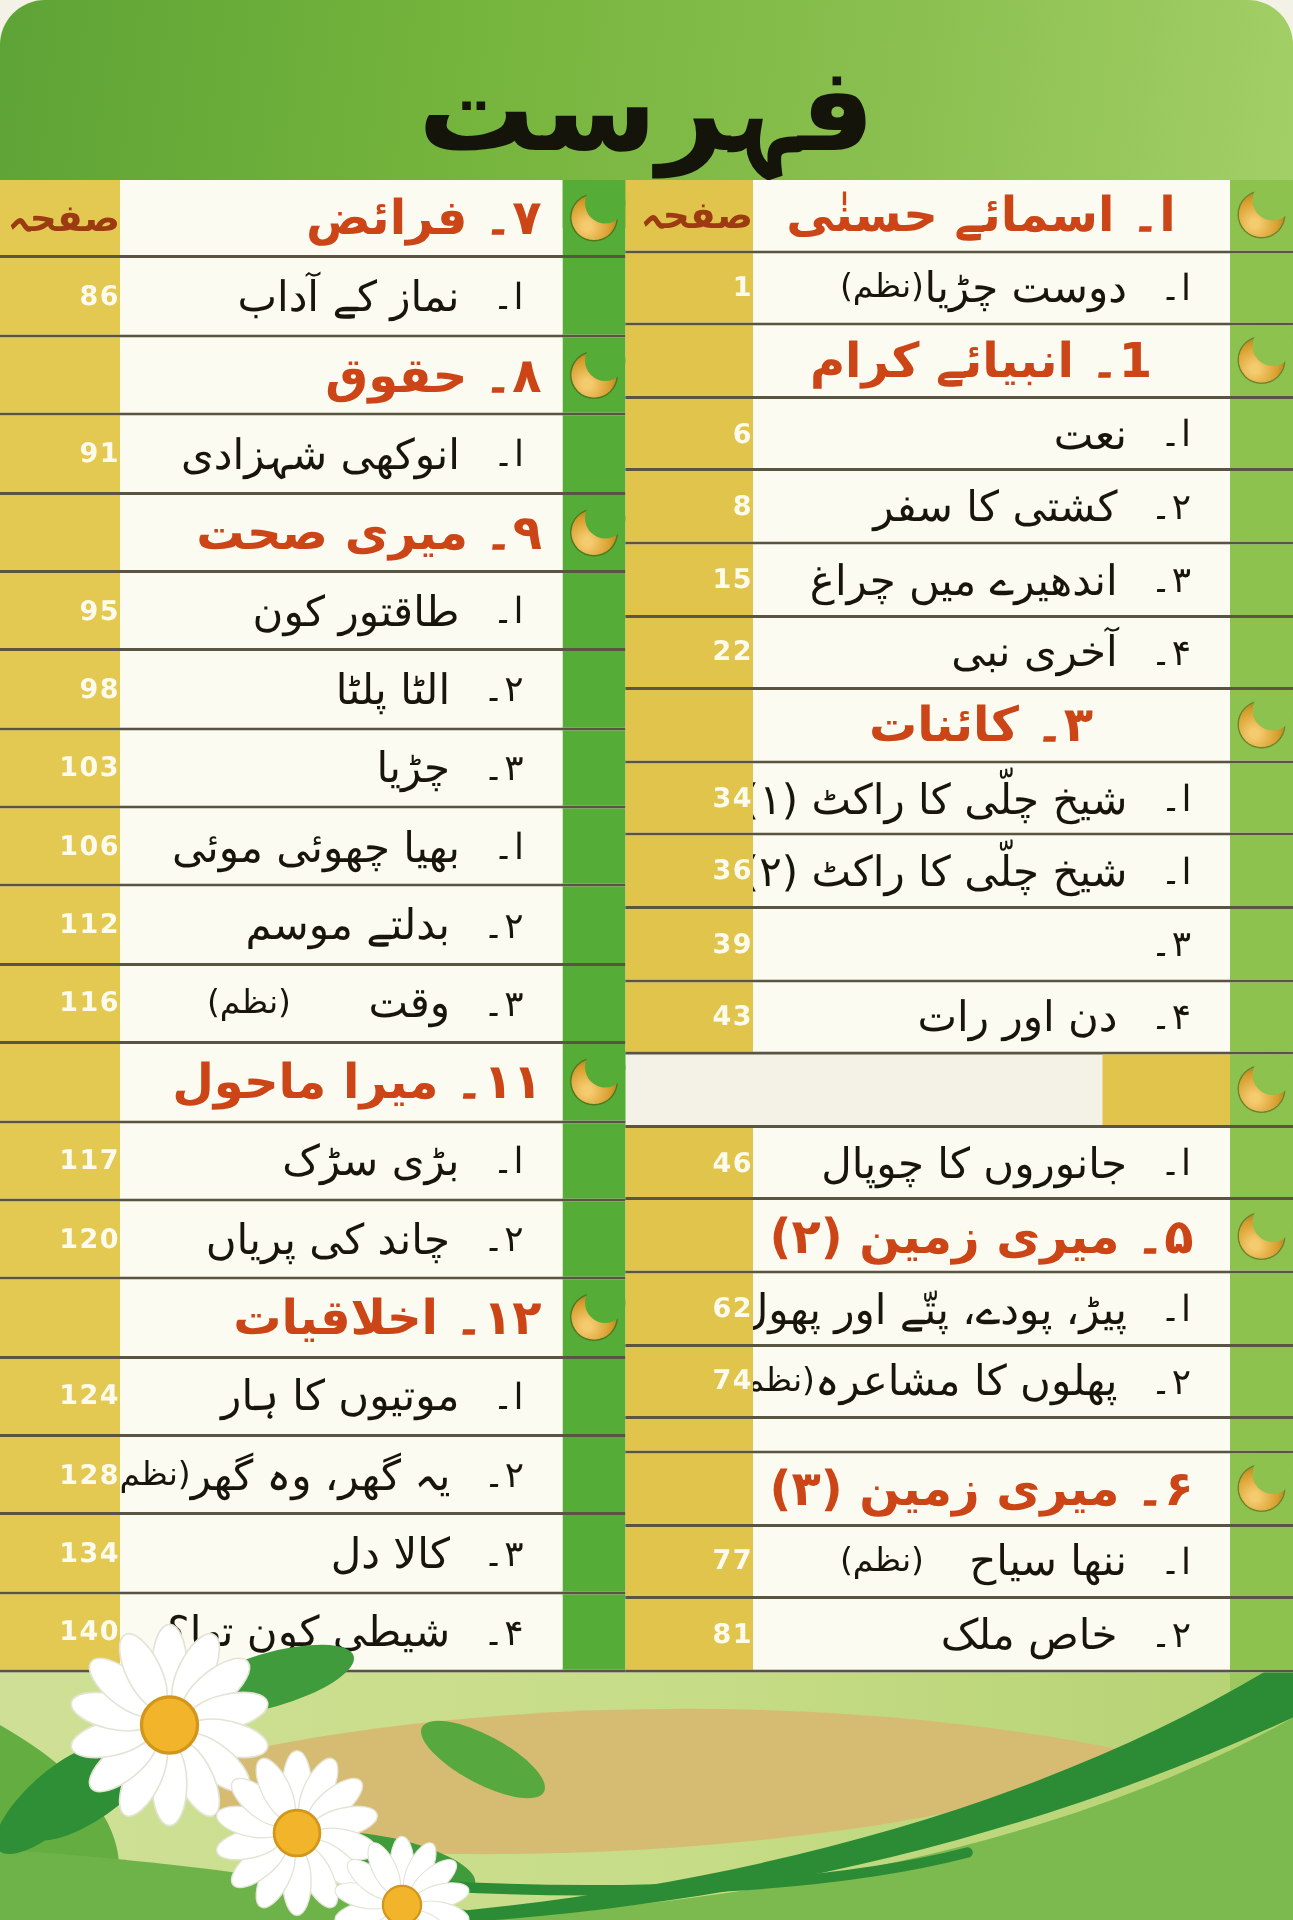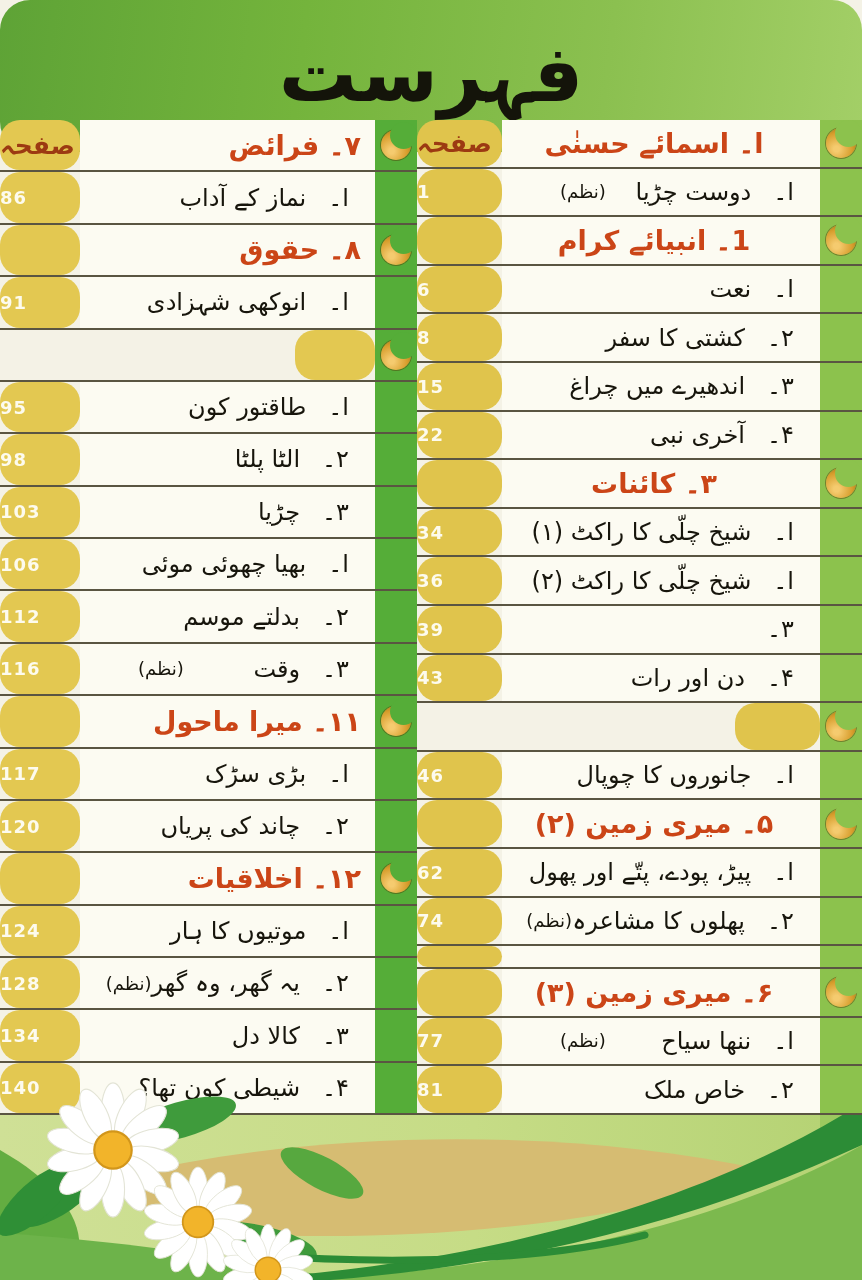--- a/index.html
+++ b/index.html
@@ -48,31 +48,31 @@
 
   .cell-strip { width: 42px; justify-content: center; flex: none; }
   .col-left  .cell-strip { background: #55ad38; }
   .col-right .cell-strip { background: #8cc24d; }
 
   .cell-content {
     flex: 1; background: #fcfbf2;
     padding: 0 26px 0 58px;
     overflow: hidden; white-space: nowrap;
   }
-  .cell-page { justify-content: flex-end; flex: none; border-radius: 20px; }
+  .cell-page { justify-content: flex-start; flex: none; }
   .col-left  .cell-page { width: 80px; background: #e3c851; }
   .col-right .cell-page { width: 85px; background: #e0c44c; }
 
   .sec-content { padding-right: 14px; }
   .col-right .sec-content { justify-content: center; padding-right: 26px; padding-left: 12px; }
 
-  .section-text { color: #cb4517; font-weight: 700; font-size: 27px; }
+  .section-text { color: #cb4517; font-weight: 700; font-size: 32px; }
   .entry-num   { font-size: 24px; color: #17150c; margin-left: 22px; }
-  .entry-title { font-size: 24px; color: #17150c; }
-  .nazm-tag    { margin-right: auto; font-size: 18px; color: #17150c; }
+  .entry-title { font-size: 28px; color: #17150c; }
+  .nazm-tag    { margin-right: auto; font-size: 22px; color: #17150c; }
   .page-label  { color: #9c3a12; font-size: 25px; font-weight: 700; }
   .page-num    { color: #fdfbee; font-size: 18px; font-weight: 700; letter-spacing: 1px; }
 
   
   .crescent { position: relative; width: 30px; height: 30px; flex: none; }
   .crescent::before {
     content: ""; position: absolute; inset: 0; border-radius: 50%;
     background: radial-gradient(circle at 35% 70%, #f5cb6f 10%, #d79d2c 55%, #8f6212 95%);
     box-shadow: 0 0 0 1px rgba(82,52,6,0.45);
   }
@@ -138,20 +138,23 @@
           <span class="entry-num">ا۔</span>
           <span class="entry-title">انوکھی شہزادی</span>
         </div>
         <div class="cell cell-page">
           <span class="page-num">91</span>
         </div>
       </div>
       <div class="toc-row">
         <div class="cell cell-strip">
           <span class="crescent"></span>
+        </div>
+        <div class="cell cell-content sec-content">
+          <span class="section-text">۹۔ میری صحت</span>
         </div>
         <div class="cell cell-page"></div>
       </div>
       <div class="toc-row">
         <div class="cell cell-strip"></div>
         <div class="cell cell-content">
           <span class="entry-num">ا۔</span>
           <span class="entry-title">طاقتور کون</span>
         </div>
         <div class="cell cell-page">

